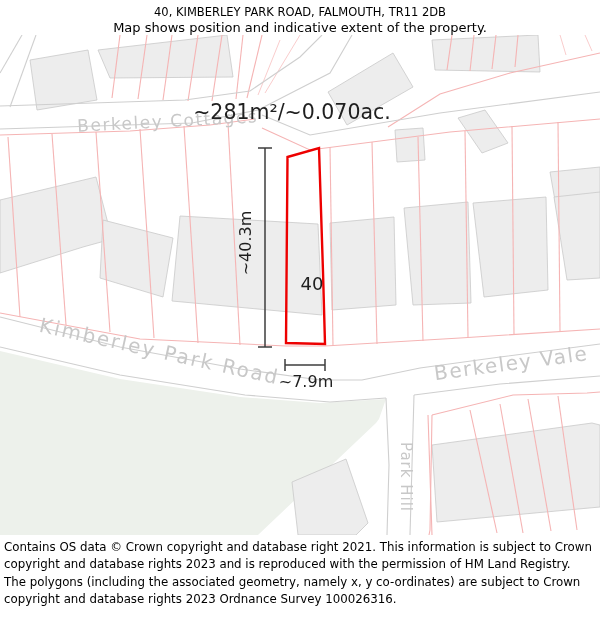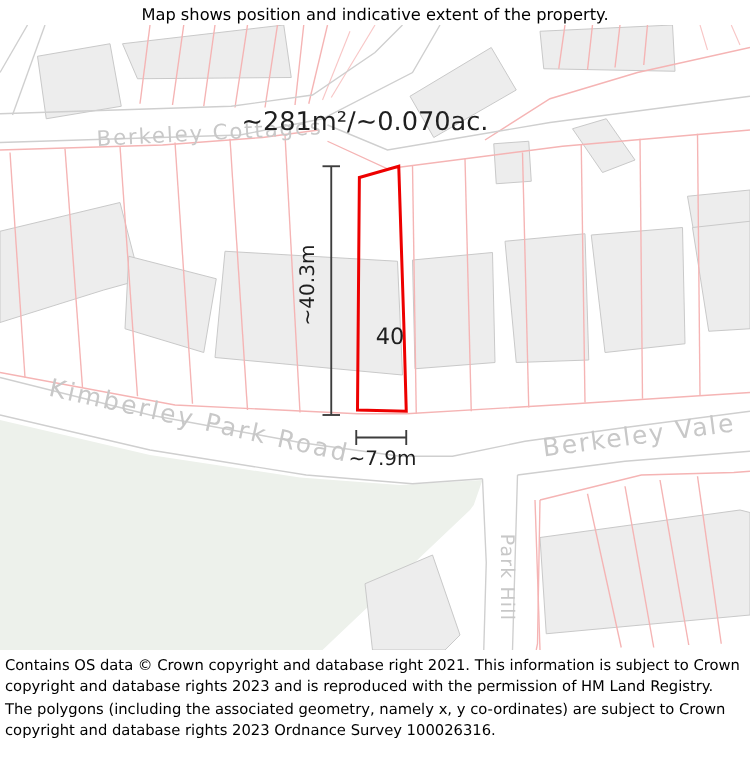--- a/index.html
+++ b/index.html
@@ -29,20 +29,21 @@
   .meas{stroke:var(--measurement);stroke-width:1.5;fill:none;}
   .roadlabel{fill:var(--road-label);}
   .maplabel{fill:#1f1f1f;}
   .footer{width:596px;padding:4px 4px 0 4px;background:#fff;
     font-size:11.8px;line-height:17.4px;color:#000;}
 </style>
 </head>
 <body>
 
 <div class="header">
+  <div class="title">40, KIMBERLEY PARK ROAD, FALMOUTH, TR11 2DB</div>
   <div class="subtitle">Map shows position and indicative extent of the property.</div>
 </div>
 
 <div class="map-wrap">
 <svg width="600" height="500" viewBox="0 0 600 500">
 
   <polygon class="green" points="0,316 120,344 240,362 320,368 386,364 379,384 376,388 258,500 0,500"></polygon>
 
   <g>
     <polygon class="building" points="30,25 88,15 97,65 37,75"></polygon>

